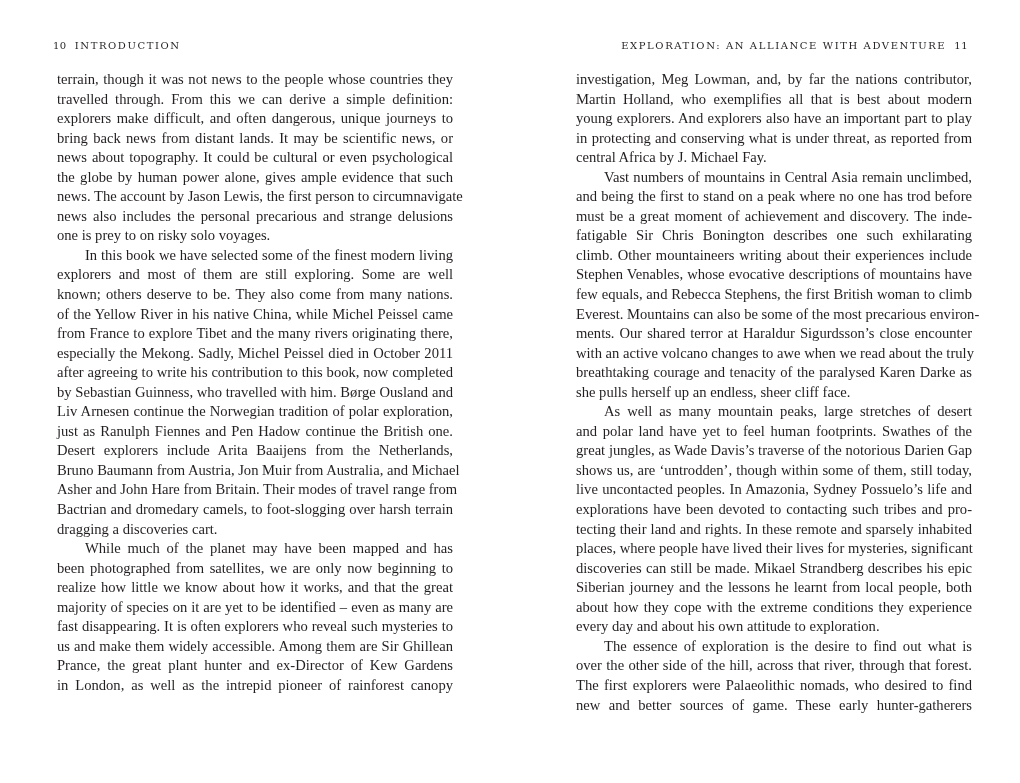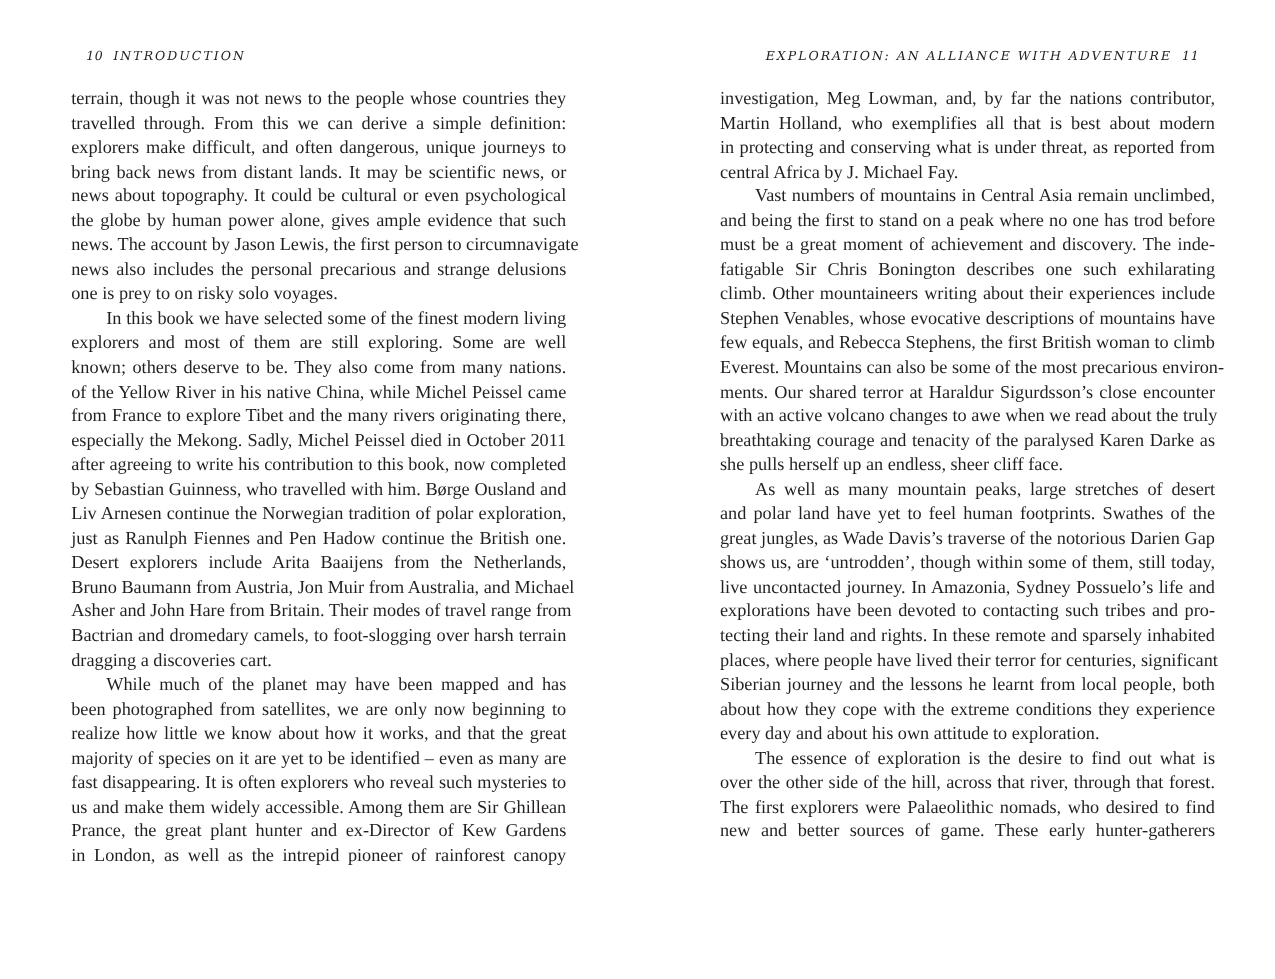--- a/index.html
+++ b/index.html
@@ -1,25 +1,25 @@
 <!DOCTYPE html>
 <html><head>
 <meta charset="utf-8">
 <style>
   html, body { margin: 0; padding: 0; background: #ffffff; }
   body { width: 1020px; height: 783px; position: relative; overflow: hidden; color: #231f20; }
   .page { position: absolute; top: 0; width: 396px; }
   .page.left { left: 53px; }
   .page.right { left: 572px; }
   .running-head {
-    position: absolute; top: 40px; left: 16px; width: 396px;
+    position: absolute; top: 40px; left: 0; width: 396px;
     font-family: "DejaVu Serif", serif; font-size: 10px; letter-spacing: 1.6px;
-    text-transform: uppercase; color: #231f20; white-space: nowrap; font-style: italic;
+    text-transform: uppercase; color: #231f20; white-space: nowrap;
   }
-  .page.right .running-head { text-align: center; }
+  .page.right .running-head { text-align: right; }
   .folio { letter-spacing: 0.5px; text-transform: none; font-variant: small-caps; }
   .gap { display: inline-block; width: 8px; }
   .body-text { position: absolute; top: 70px; left: 4px; width: 396px; }
   .line {
     display: block; height: 19.55px; line-height: 19.55px;
     font-family: "Liberation Serif", serif; font-size: 14.6px;
     white-space: nowrap; text-align: justify; text-align-last: justify;
     overflow: visible;
   }
   .line.last { text-align-last: left; }
@@ -68,42 +68,44 @@
     </div>
 </div>
 
 <div class="page right">
   <div class="running-head">
     <span>Exploration: An Alliance with Adventure</span><span class="gap"></span><span class="folio">11</span>
   </div>
   <div class="body-text">
       <span class="line">investigation, Meg Lowman, and, by far the nations contributor,</span>
       <span class="line">Martin Holland, who exemplifies all that is best about modern</span>
+      <span class="line">young explorers. And explorers also have an important part to play</span>
       <span class="line">in protecting and conserving what is under threat, as reported from</span>
       <span class="line last">central Africa by J. Michael Fay.</span>
       <span class="line indent">Vast numbers of mountains in Central Asia remain unclimbed,</span>
       <span class="line">and being the first to stand on a peak where no one has trod before</span>
       <span class="line">must be a great moment of achievement and discovery. The inde-</span>
       <span class="line">fatigable Sir Chris Bonington describes one such exhilarating</span>
       <span class="line">climb. Other mountaineers writing about their experiences include</span>
       <span class="line">Stephen Venables, whose evocative descriptions of mountains have</span>
       <span class="line">few equals, and Rebecca Stephens, the first British woman to climb</span>
       <span class="line">Everest. Mountains can also be some of the most precarious environ-</span>
       <span class="line">ments. Our shared terror at Haraldur Sigurdsson’s close encounter</span>
       <span class="line">with an active volcano changes to awe when we read about the truly</span>
       <span class="line">breathtaking courage and tenacity of the paralysed Karen Darke as</span>
       <span class="line last">she pulls herself up an endless, sheer cliff face.</span>
       <span class="line indent">As well as many mountain peaks, large stretches of desert</span>
       <span class="line">and polar land have yet to feel human footprints. Swathes of the</span>
       <span class="line">great jungles, as Wade Davis’s traverse of the notorious Darien Gap</span>
       <span class="line">shows us, are ‘untrodden’, though within some of them, still today,</span>
-      <span class="line">live uncontacted journey. In Amazonia, Sydney Possuelo’s life and</span>
+      <span class="line">live uncontacted peoples. In Amazonia, Sydney Possuelo’s life and</span>
       <span class="line">explorations have been devoted to contacting such tribes and pro-</span>
       <span class="line">tecting their land and rights. In these remote and sparsely inhabited</span>
-      <span class="line">places, where people have lived their terror for centuries, significant</span>
+      <span class="line">places, where people have lived their lives for mysteries, significant</span>
+      <span class="line">discoveries can still be made. Mikael Strandberg describes his epic</span>
       <span class="line">Siberian journey and the lessons he learnt from local people, both</span>
       <span class="line">about how they cope with the extreme conditions they experience</span>
       <span class="line last">every day and about his own attitude to exploration.</span>
       <span class="line indent">The essence of exploration is the desire to find out what is</span>
       <span class="line">over the other side of the hill, across that river, through that forest.</span>
       <span class="line">The first explorers were Palaeolithic nomads, who desired to find</span>
       <span class="line">new and better sources of game. These early hunter-gatherers</span>
     </div>
 </div>
 

